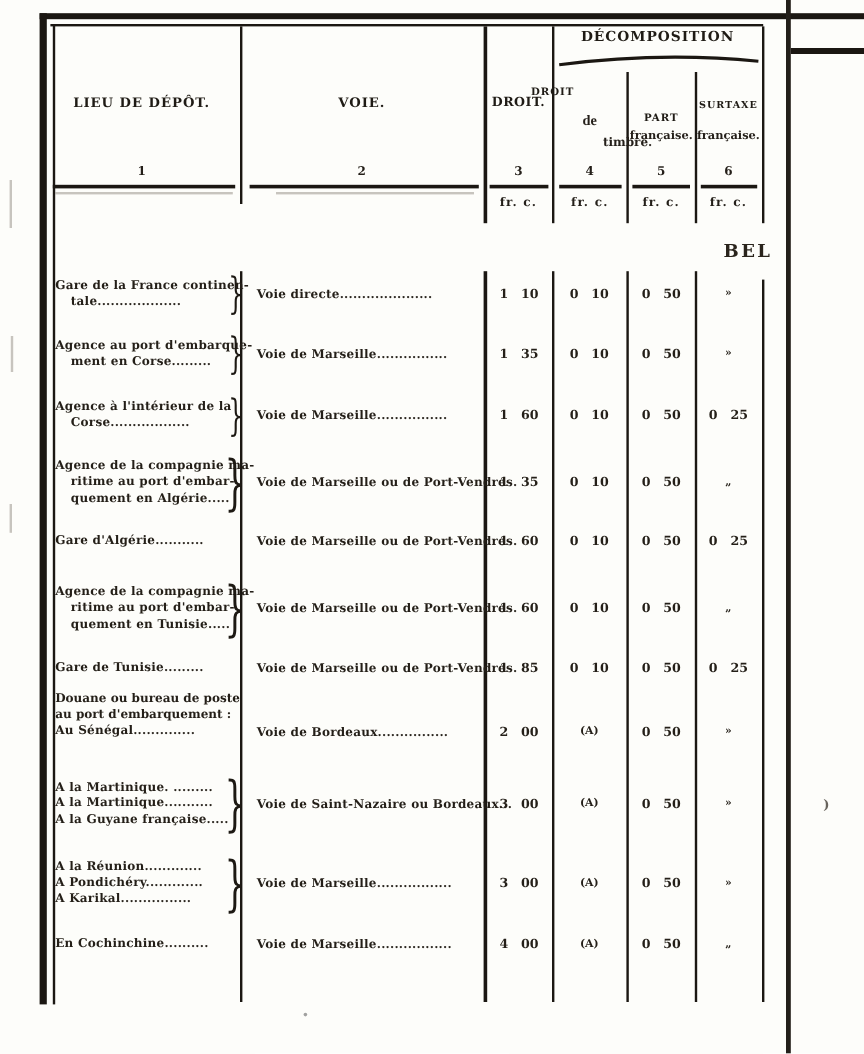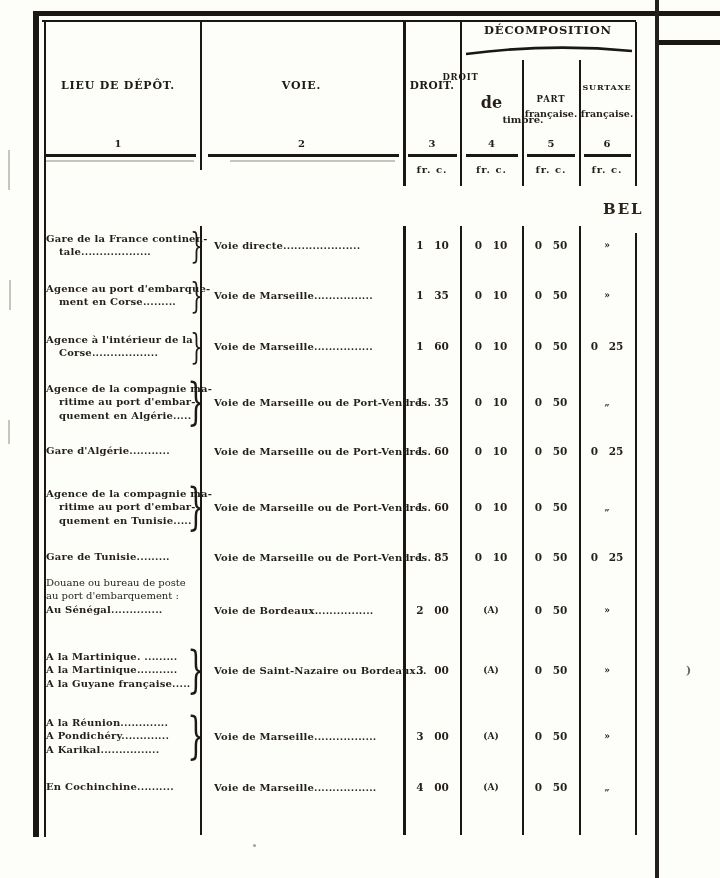--- a/index.html
+++ b/index.html
@@ -35,21 +35,21 @@
         white-space:nowrap;color:#241f18;letter-spacing:.2px;}
   .val{position:absolute;top:0;bottom:0;display:flex;align-items:center;justify-content:center;
        font-size:10.5px;font-weight:bold;word-spacing:7px;color:#241f18;}
   .taxe{left:368px;width:57px;}
   .droit{left:425px;width:60px;}
   .part{left:487px;width:56px;}
   .sur{left:543px;width:56px;}
   .paren{font-size:9px;word-spacing:0;}
   .ditto{font-size:9px;word-spacing:0;}
   .note{position:absolute;left:46px;top:576px;font-size:10px;line-height:13px;
-        font-weight:normal;color:#241f18;white-space:nowrap;}
+        font-weight:bold;color:#241f18;white-space:nowrap;}
   .note .l2{padding-left:0;}
   .fragment{position:absolute;font-weight:bold;color:#2a241c;}
 </style>
 </head>
 <body>
 
 <div id="page">
 
   <div class="line" style="left:33px;top:11px;width:687px;height:5px;"></div>
   <div class="line" style="left:42px;top:20px;width:594px;height:2px;"></div>
@@ -84,21 +84,21 @@
   <svg class="abs" style="left:460px;top:42px;" width="178" height="16" viewBox="0 0 178 16">
     <path d="M6,12 Q90,1 172,9" fill="none" stroke="#1b1712" stroke-width="2.6"></path>
   </svg>
 
   <div class="hlabel" style="left:460px;top:23px;width:176px;font-size:11.5px;">DÉCOMPOSITION</div>
   <div class="hlabel" style="left:36px;top:79px;width:164px;font-size:11px;">LIEU DE DÉPÔT.</div>
   <div class="hlabel" style="left:200px;top:79px;width:203px;font-size:11px;">VOIE.</div>
   <div class="hlabel" style="left:404px;top:79px;width:56px;font-size:10.5px;letter-spacing:.4px;">DROIT.</div>
 
   <div class="hlabel" style="left:441px;top:72px;width:39px;font-size:8.5px;">DROIT</div>
-  <div class="hsub" style="left:461px;top:93px;width:61px;font-size:16px;">de</div>
+  <div class="hsub" style="left:461px;top:93px;width:61px;font-size:12px;font-family:Liberation Serif, serif;">de</div>
   <div class="hsub" style="left:485px;top:114px;width:76px;font-size:10px;text-align:center;">timbre.</div>
 
   <div class="hlabel" style="left:523px;top:94px;width:56px;font-size:8.5px;">PART</div>
   <div class="hsub" style="left:523px;top:108px;width:56px;font-size:9.5px;">française.</div>
 
   <div class="hlabel" style="left:579px;top:82px;width:56px;font-size:8px;">SURTAXE</div>
   <div class="hsub" style="left:579px;top:108px;width:56px;font-size:9.5px;">française.</div>
 
   <div class="hnum" style="left:36px;top:138px;width:164px;">1</div>
   <div class="hnum" style="left:200px;top:138px;width:203px;">2</div>

